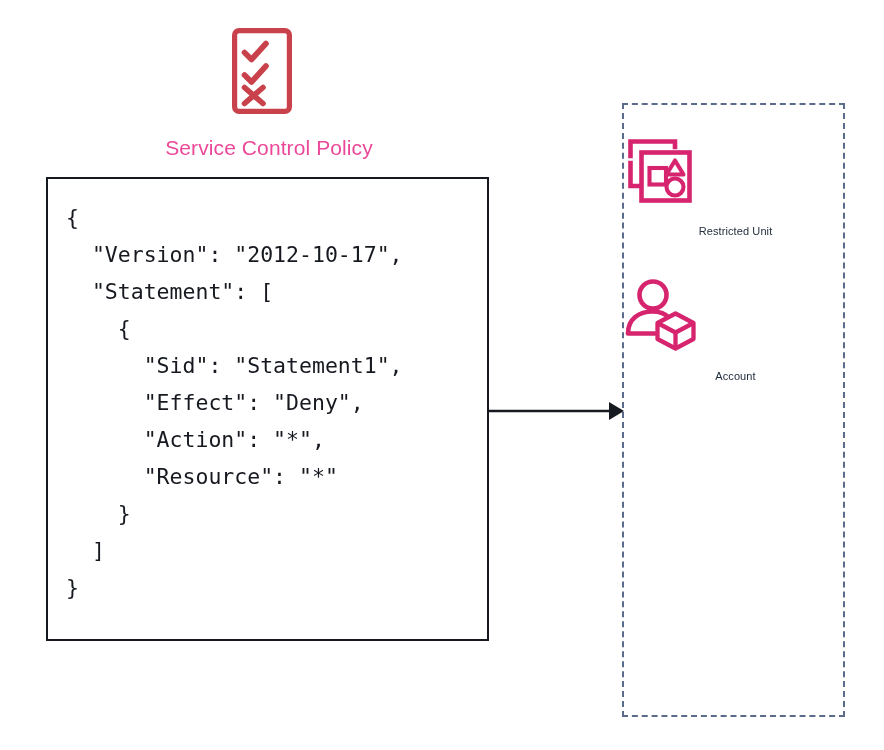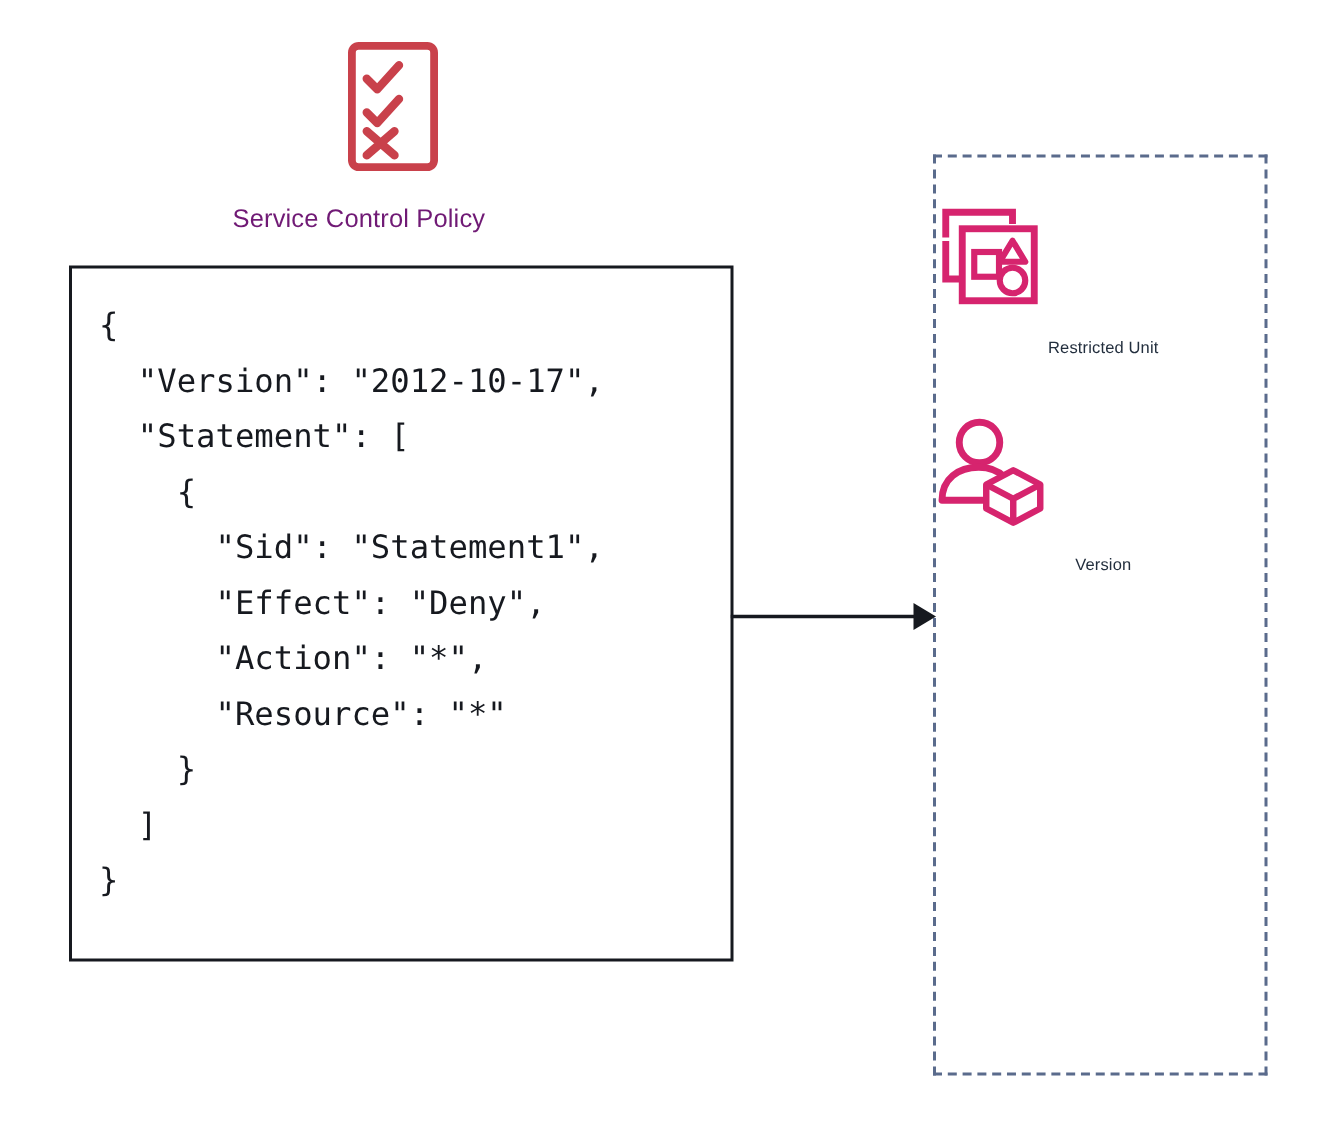--- a/index.html
+++ b/index.html
@@ -28,22 +28,23 @@
     left: 77px;
     top: 0px;
     width: 60px;
     height: 86px;
   }
   #scp-label {
     position: absolute;
     left: 0;
     top: 108px;
     width: 228px;
-    font-size: 17px;
-    color: #701a75;
+    text-align: center;
+    font-size: 21px;
+    color: #ec4899;
     letter-spacing: 0.1px;
     white-space: nowrap;
   }
 
   
   #policy-box {
     position: absolute;
     left: 46px;
     top: 177px;
     width: 443px;
@@ -163,16 +164,16 @@
 
   <div class="node-group" id="account-group">
     <div class="node-icon">
       <svg width="74" height="74" viewBox="0 0 74 74" xmlns="http://www.w3.org/2000/svg">
         <circle cx="29" cy="17" r="13.5" fill="none" stroke="#D6246E" stroke-width="4.6"></circle>
         <path d="M4 55.5 L31 55.5 M4 55.5 C4 41 15 33.5 28.5 33.5 C35.5 33.5 41.5 35.8 45.5 40" fill="none" stroke="#D6246E" stroke-width="4.6" stroke-linecap="round"></path>
         <path d="M51.5 35.5 L69.5 45 L69.5 61 L51.5 70.5 L33.5 61 L33.5 45 Z" fill="#ffffff" stroke="#D6246E" stroke-width="4.3" stroke-linejoin="round"></path>
         <path d="M33.5 45 L51.5 54.5 L69.5 45 M51.5 54.5 L51.5 70.5" fill="none" stroke="#D6246E" stroke-width="4.3" stroke-linejoin="round"></path>
       </svg>
     </div>
-    <div class="node-label">Version</div>
+    <div class="node-label">Account</div>
   </div>
 
 </div>
 
 </body></html>

